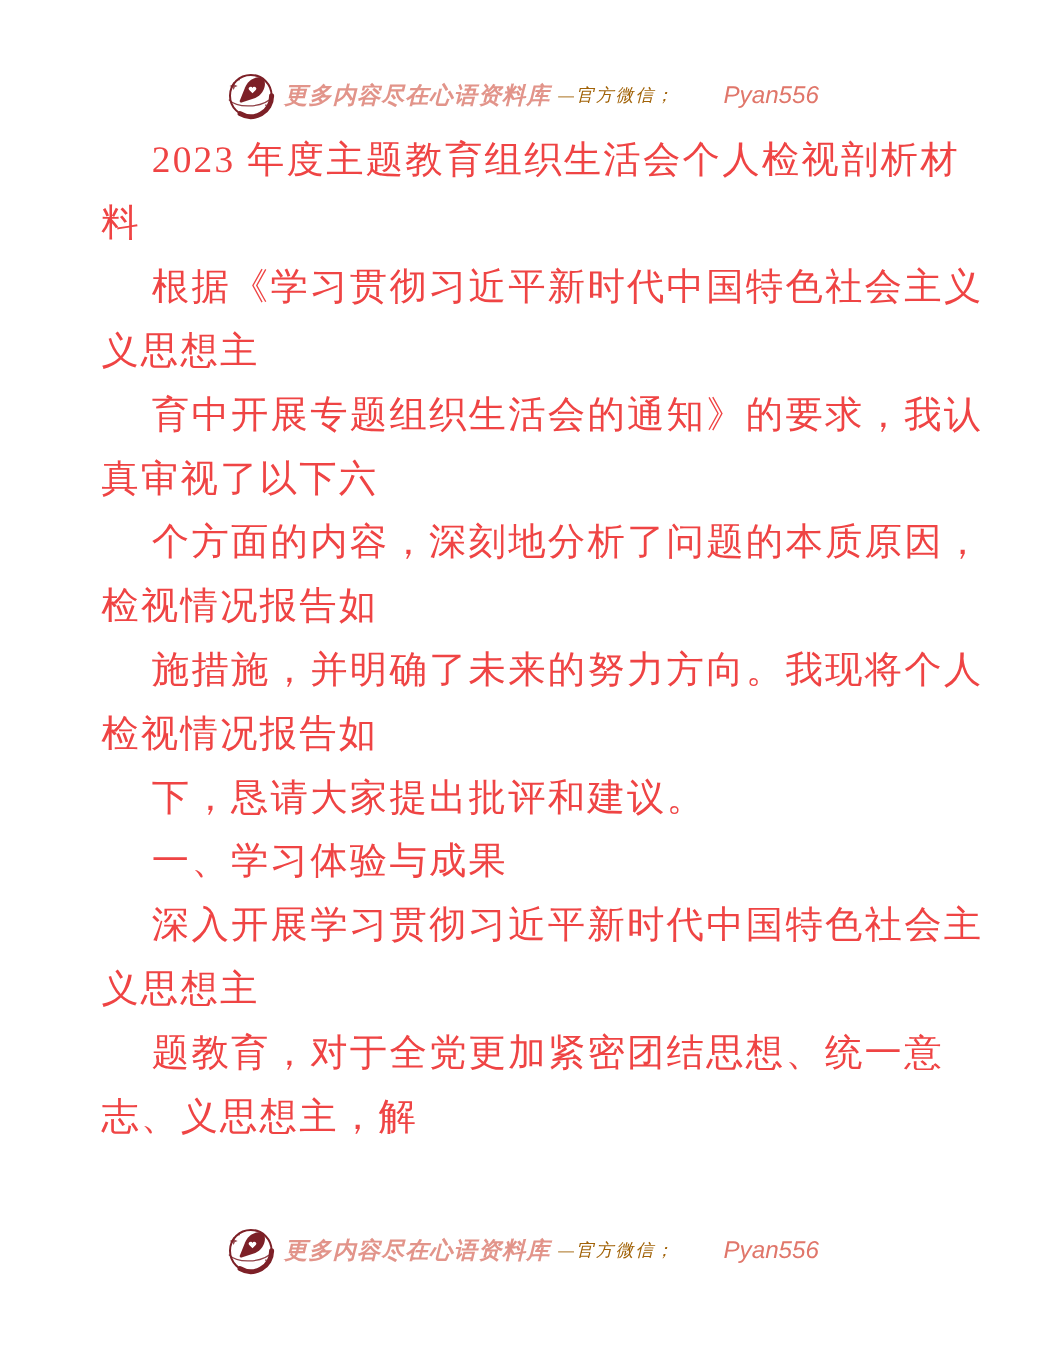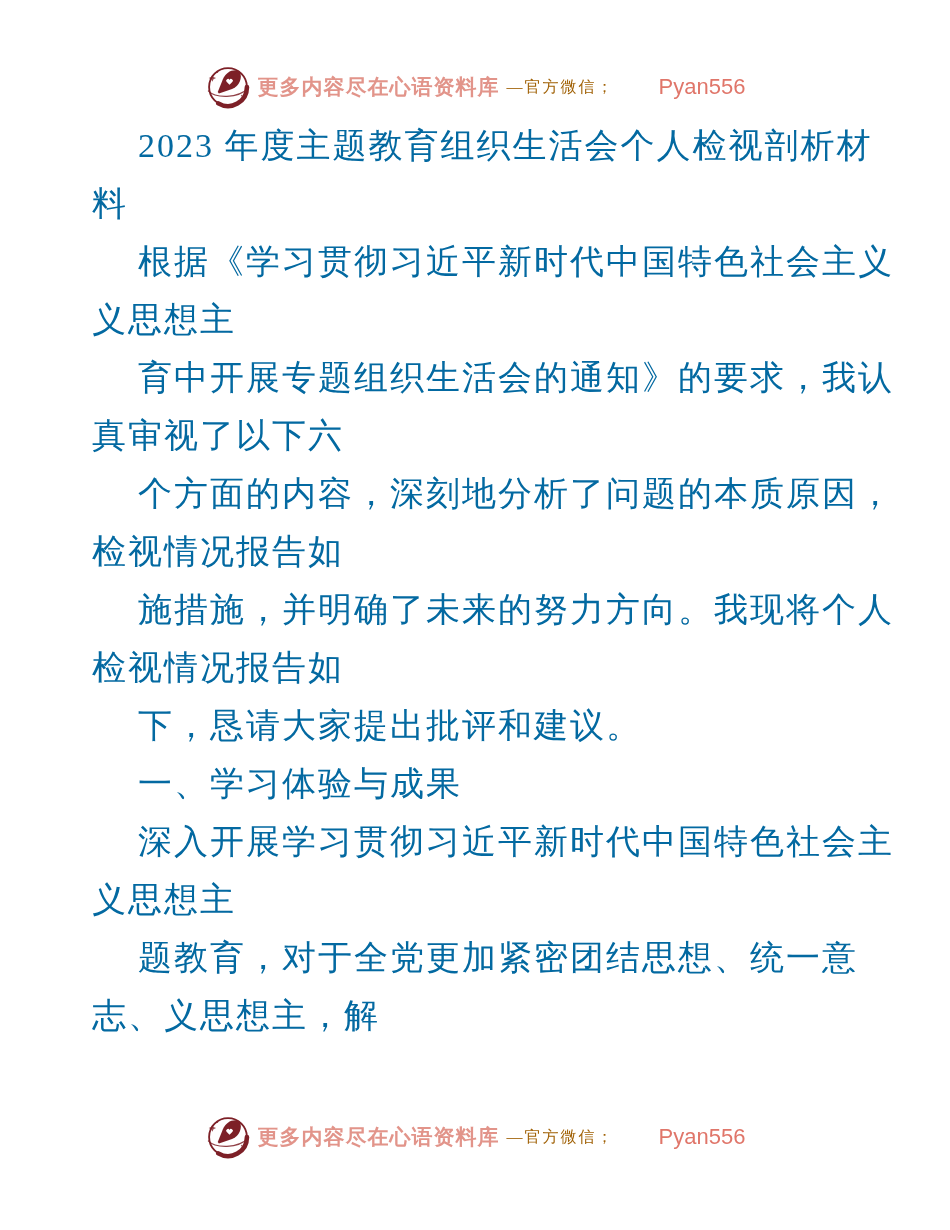--- a/index.html
+++ b/index.html
@@ -9,20 +9,21 @@
     background:#ffffff;
     overflow:hidden;
     font-family:"Liberation Serif","DejaVu Serif",serif;
   }
   
   .watermark {
     position:absolute; left:0; width:100%;
     display:flex; justify-content:center; align-items:center;
     gap:7px;
     user-select:none;
+    font-style:italic;
   }
   .wm-header { top:64px; }
   .wm-footer { top:1114px; }
   .logo { width:46px; height:46px; flex:0 0 auto; display:block; }
   .wm-brand {
     color:#e2948a; font-size:21px; font-weight:600;
     letter-spacing:1px; white-space:nowrap;
   }
   .wm-sep {
     color:#a16207; font-size:16px; letter-spacing:2px;
@@ -30,21 +31,21 @@
   }
   .wm-account {
     color:#e0766a; font-size:22px;
     font-family:"Liberation Sans","DejaVu Sans",sans-serif;
     white-space:nowrap;
     margin-left:37px;
   }
   
   .doc-body {
     position:absolute; top:117px; left:92px; width:780px;
-    color:#0369a1; font-size:34px; line-height:58px;
+    color:#ef4444; font-size:34px; line-height:58px;
     font-weight:400;
   }
   .line { white-space:nowrap; letter-spacing:2px; }
   .line.indent { padding-left:46px; }
 </style>
 </head>
 <body>
 
 <div class="page">
 

